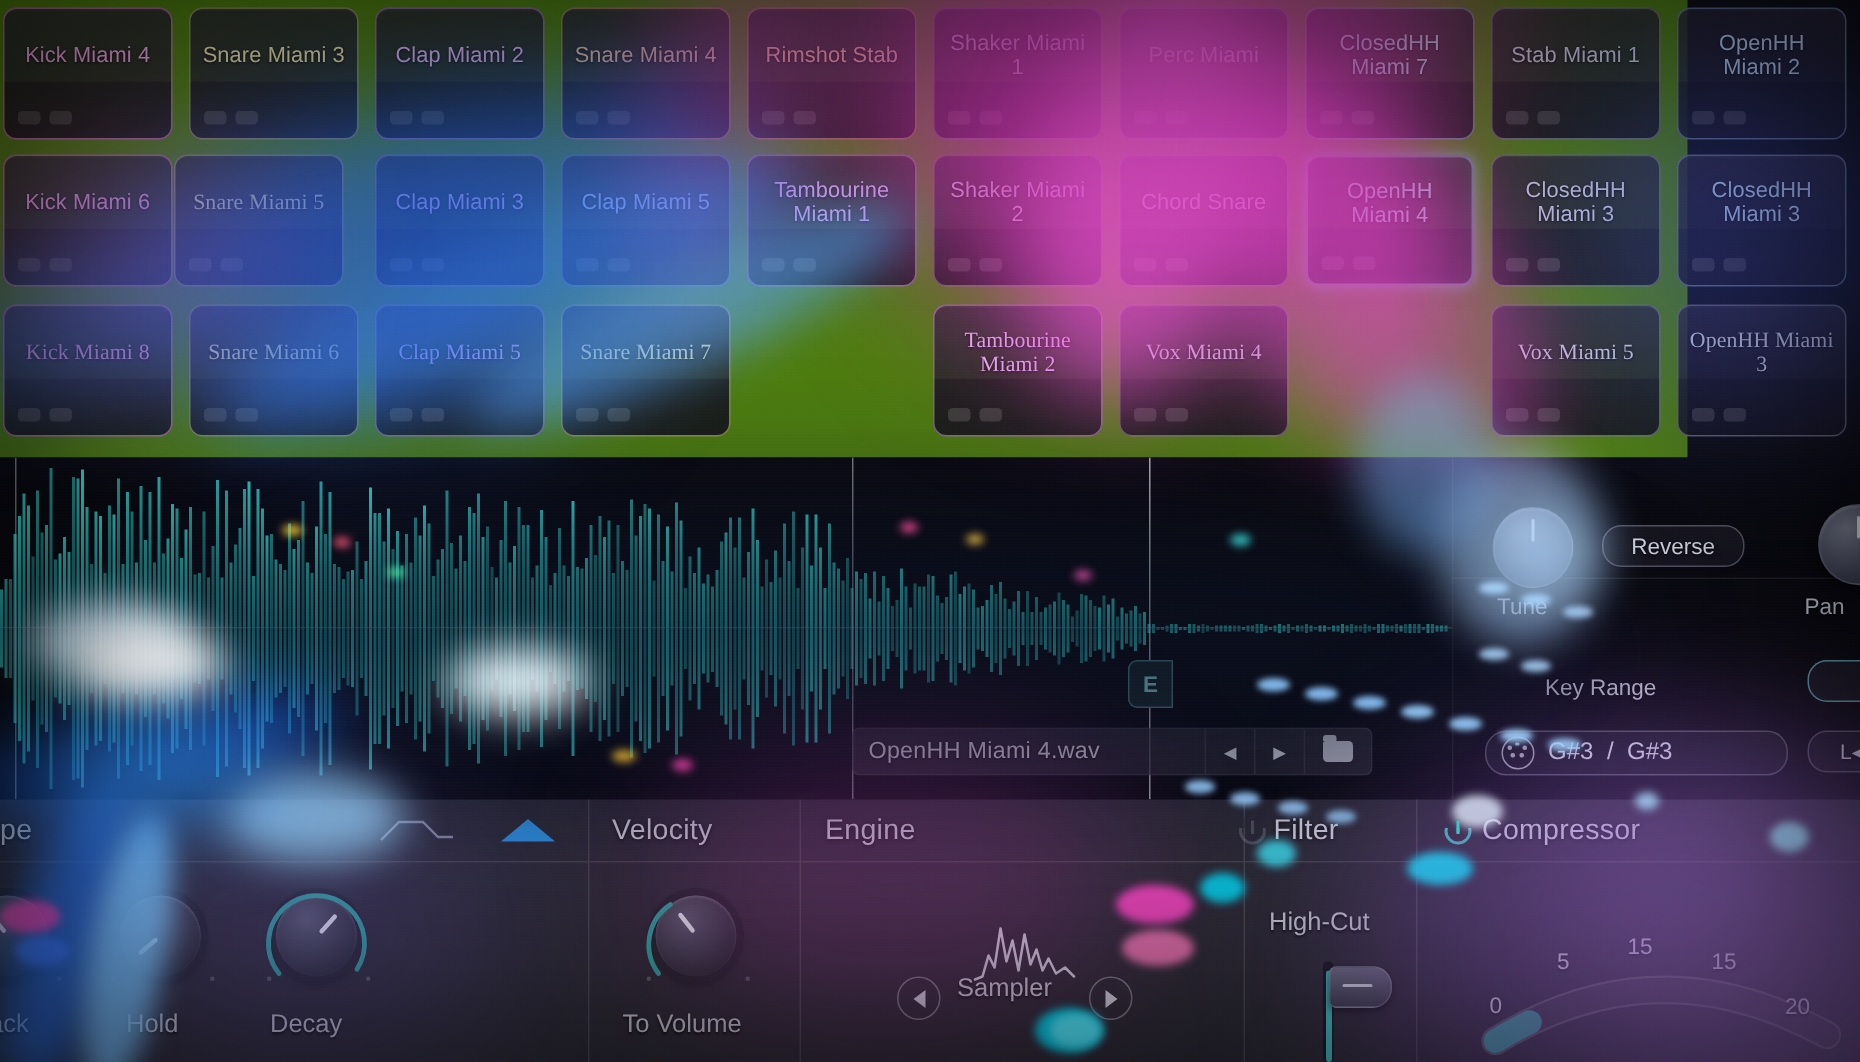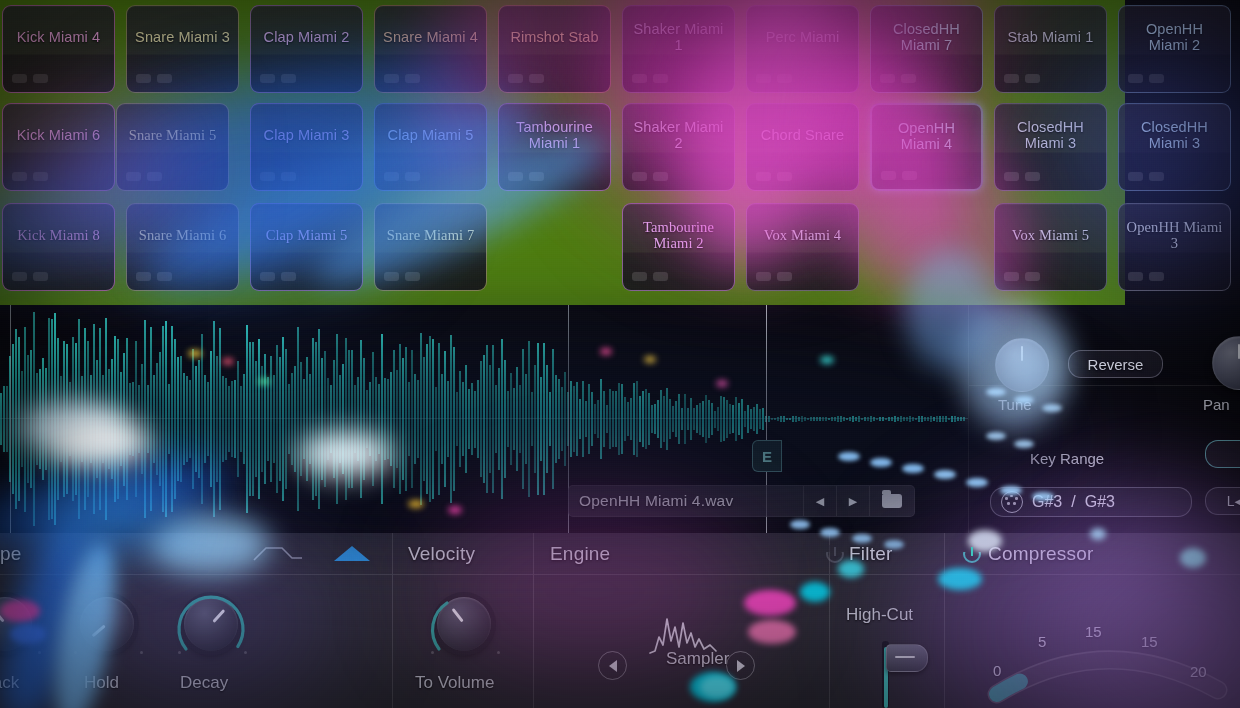--- a/index.html
+++ b/index.html
@@ -894,21 +894,21 @@
           <span class="tri"></span>
         </div>
       <div class="eng-arrow right" style="left:192px;top:118px;">
           <span class="tri"></span>
         </div>
       <span style="position:absolute;left:114px;top:78px;">
         <svg width="70" height="48" viewBox="0 0 70 48">
           <polyline points="2,42 7,40 11,26 15,34 19,8 23,30 27,16 31,36 35,12 39,32 43,22 47,36 51,28 56,38 62,34 68,40" fill="none" stroke="#cfd1de" stroke-width="1.7" stroke-linejoin="round" stroke-linecap="round"></polyline>
         </svg>
       </span>
-      <span class="eng-name" style="left:104px;top:116px;margin-left:28px;">Sampler</span>
+      <span class="eng-name" style="left:104px;top:116px;">Sampler</span>
     </div>
     <div class="vdiv" style="left:829px;"></div>
 
     <div class="bsec" style="left:830px;width:114px;">
       <div class="hdr">
         <span class="power" style="margin-left:-4px;opacity:.45;border-color:#7a7d8e;">
             <i style="background:#7a7d8e"></i>
           </span>
         <span class="ttl" style="margin-left:-2px;">Filter</span>
       </div>

